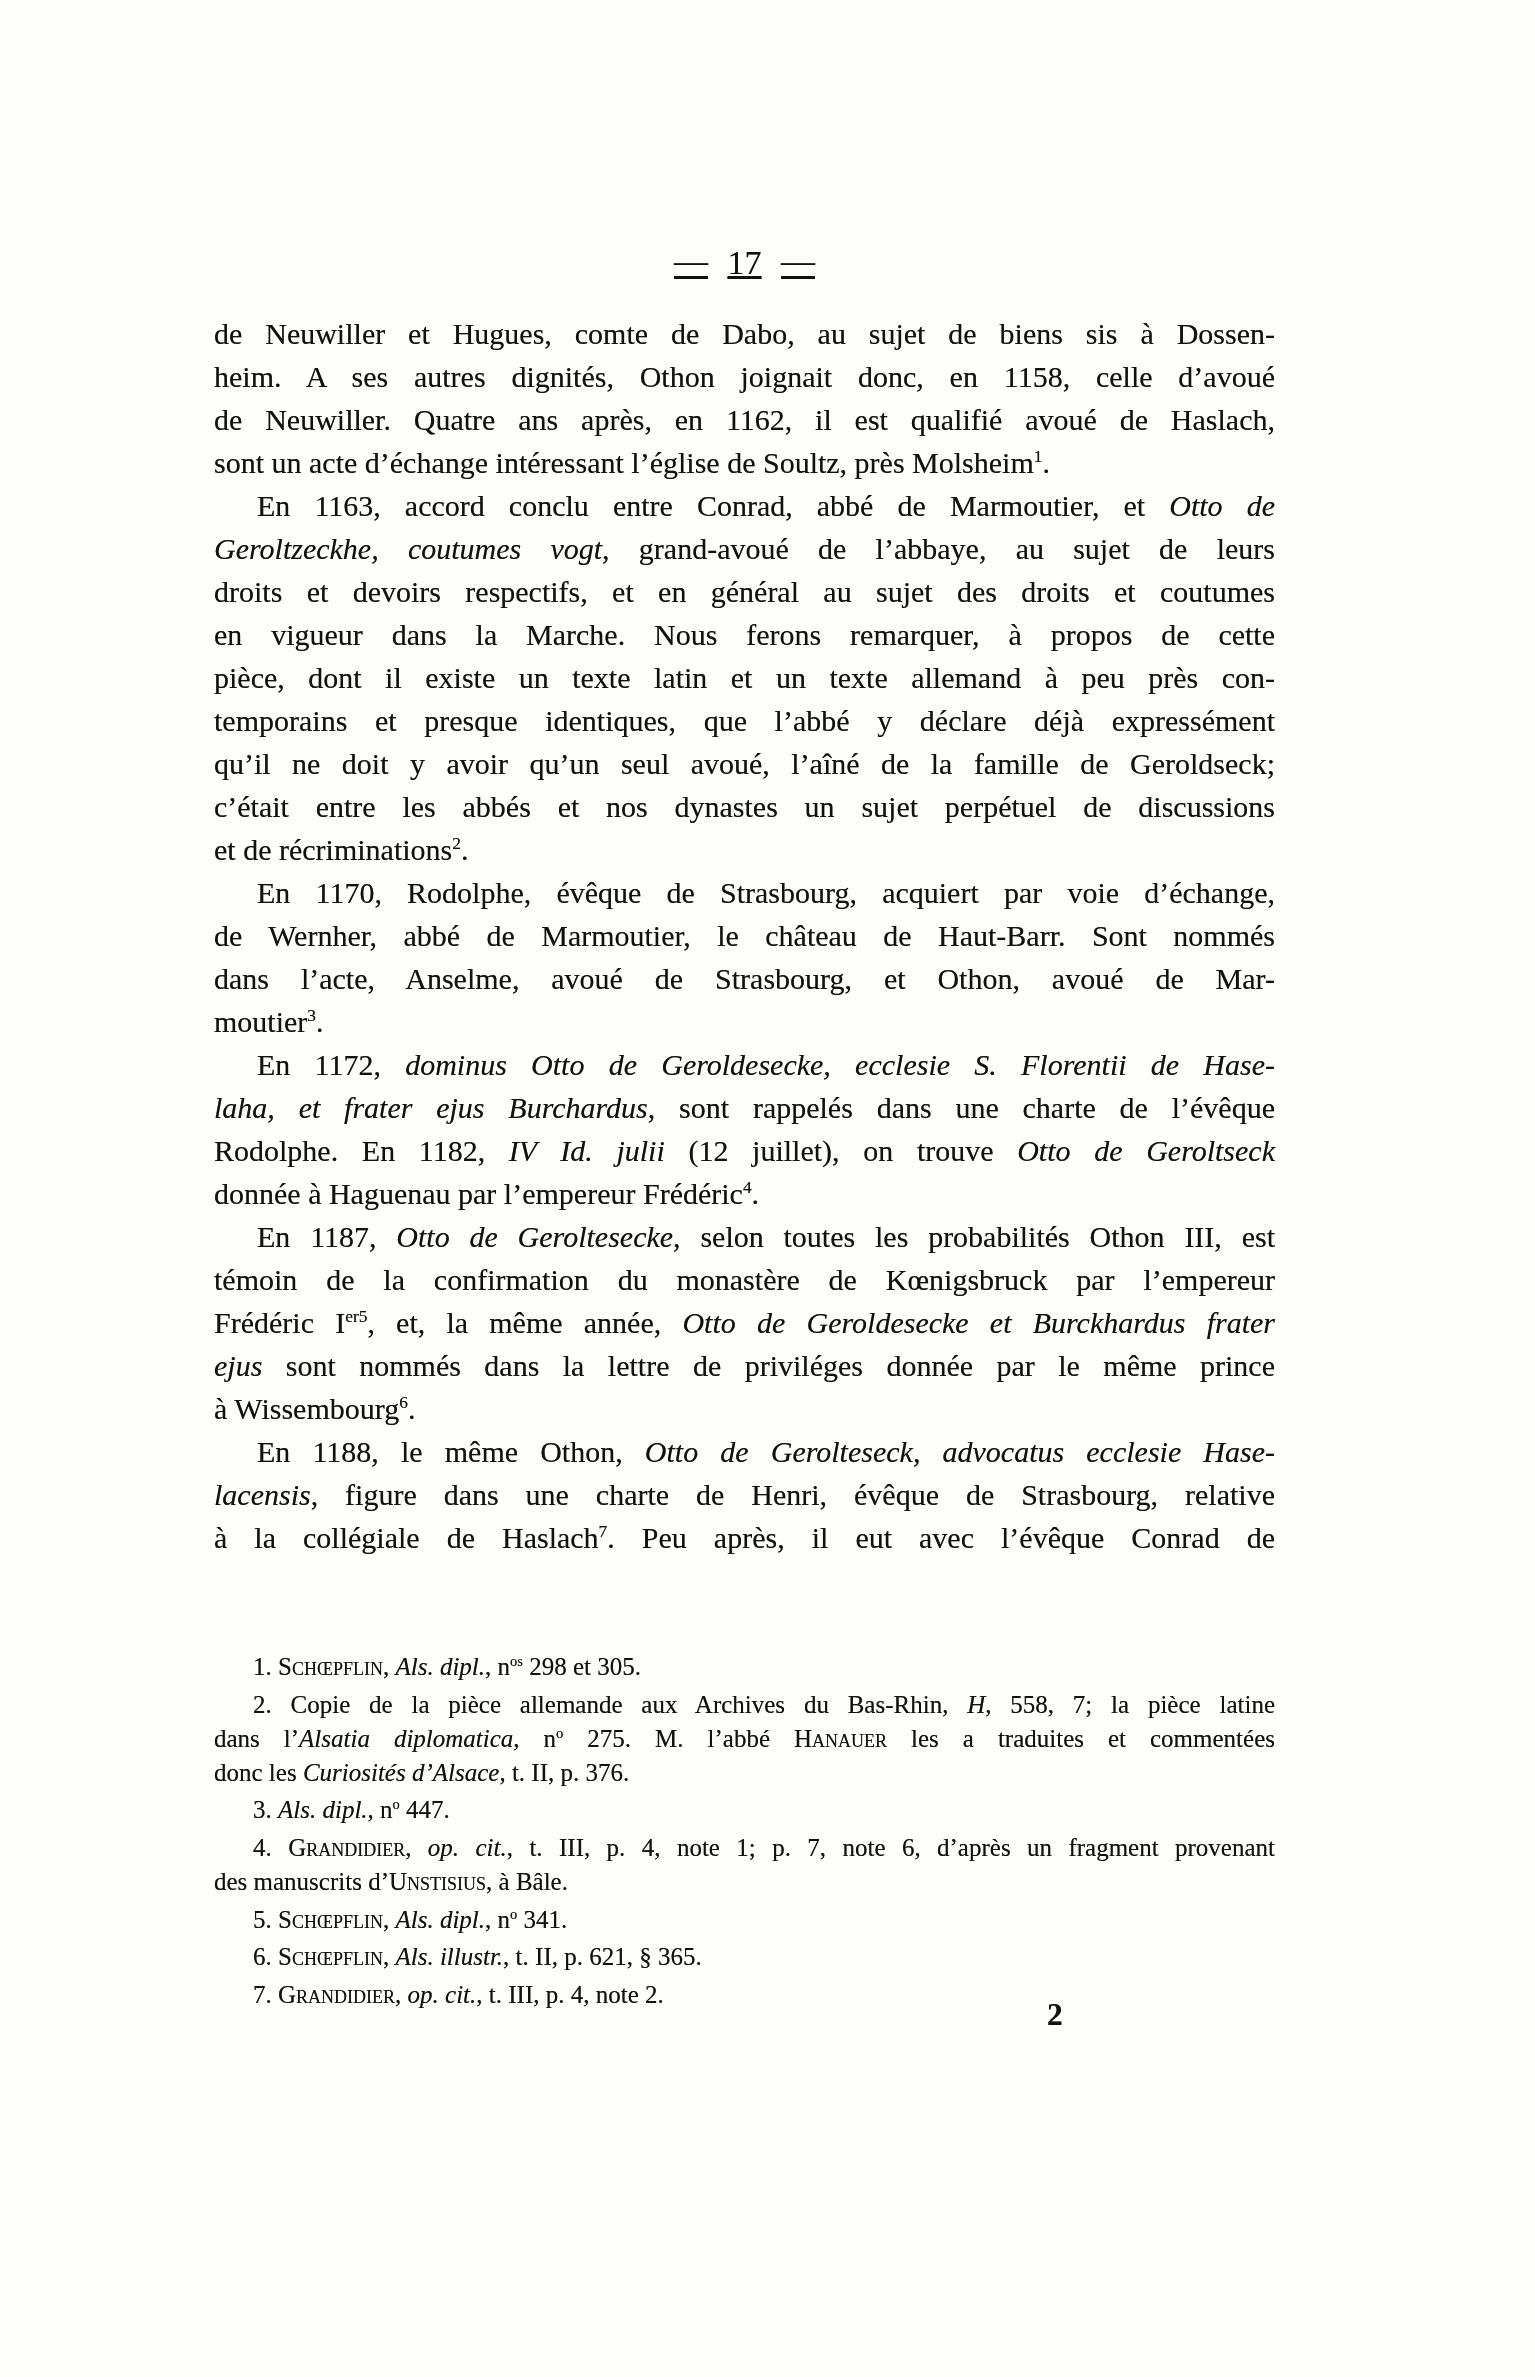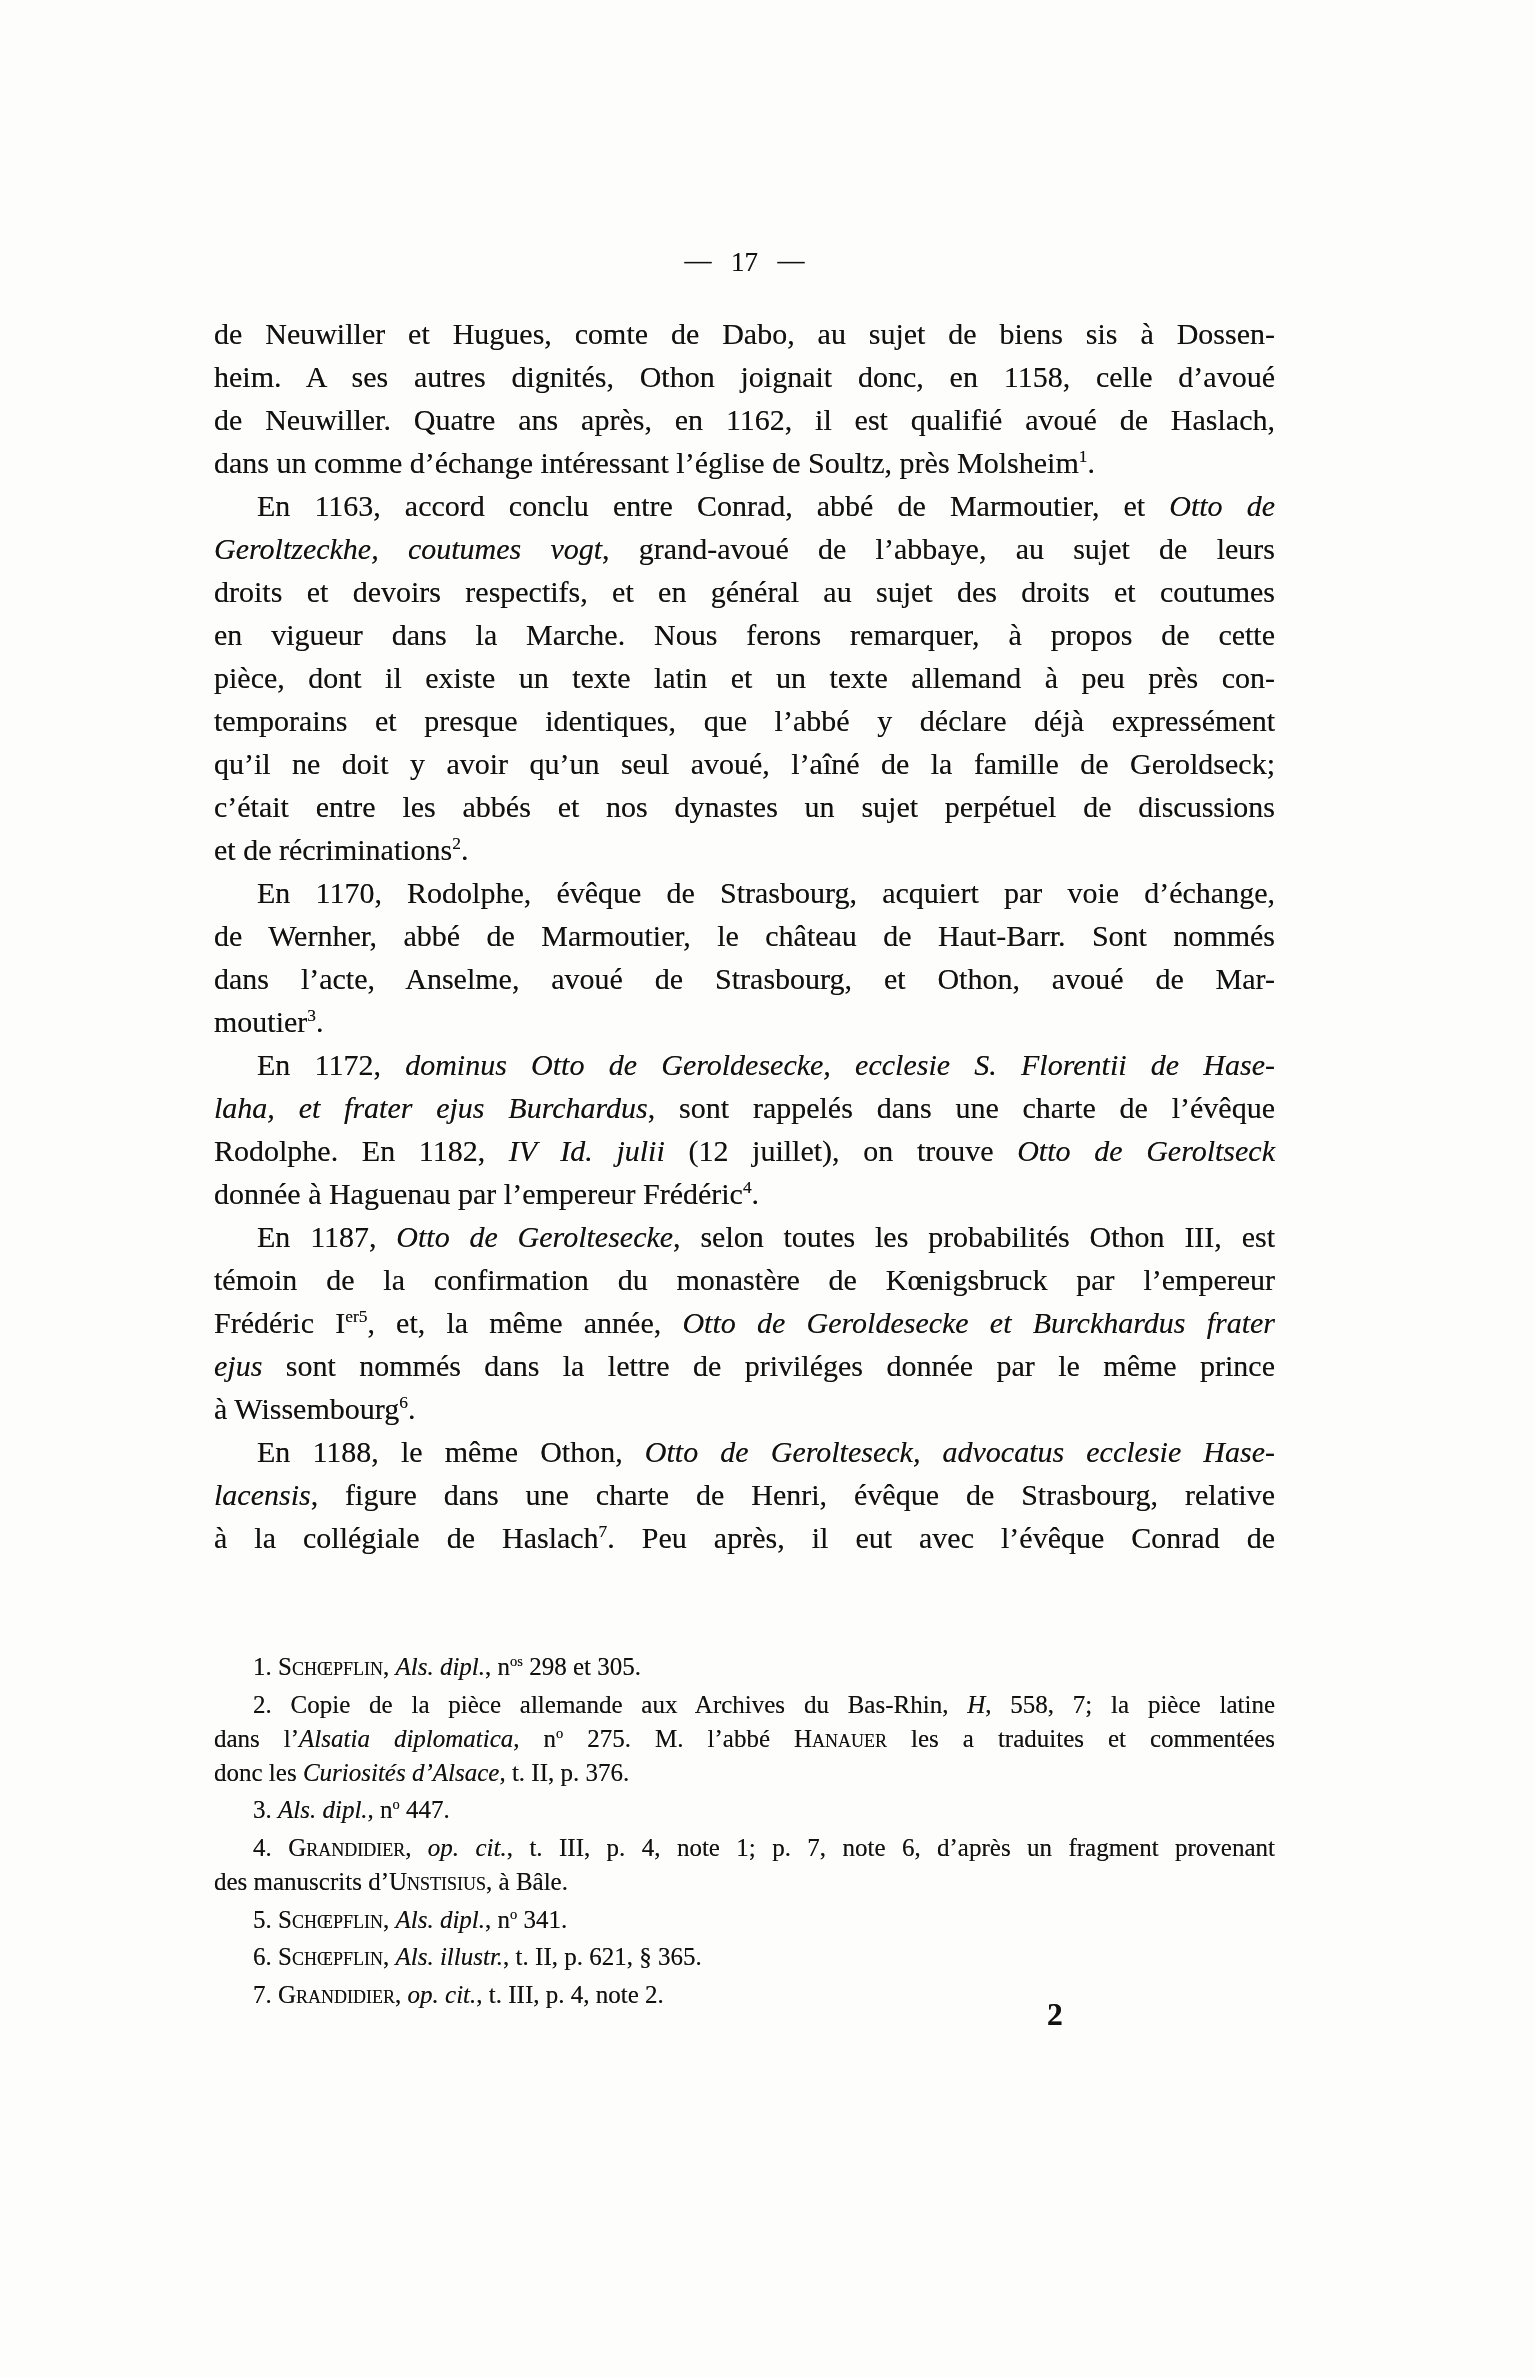--- a/index.html
+++ b/index.html
@@ -7,21 +7,21 @@
     position:relative;
     width:1535px;height:2377px;
     background:#fdfdfb;
     font-family:"Liberation Serif","DejaVu Serif",serif;
     color:#121110;
     overflow:hidden;
   }
   .ink{text-shadow:0 0 0.4px rgba(10,10,10,0.55);}
   .header{
     position:absolute;top:244px;left:214px;width:1061px;
-    text-align:center;font-size:27px;line-height:37px;
+    text-align:center;font-size:34px;line-height:37px;text-decoration:underline;
   }
   .header .dash{margin:0 19.5px;position:relative;top:-2.2px;}
   .bodytext{
     position:absolute;top:312px;left:214px;width:1061px;
     font-size:30px;line-height:43px;
   }
   .fnotes{
     position:absolute;top:1650px;left:214px;width:1061px;
     font-size:25px;line-height:34px;
   }
@@ -48,21 +48,21 @@
 
   <div class="header">
     <span class="dash">—</span><span>17</span><span class="dash">—</span>
   </div>
 
   <div class="bodytext" id="body-text">
       <div class="para">
         <div class="line"><span>de Neuwiller et Hugues, comte de Dabo, au sujet de biens sis à Dossen-</span></div>
         <div class="line"><span>heim. A ses autres dignités, Othon joignait donc, en 1158, celle d’avoué</span></div>
         <div class="line"><span>de Neuwiller. Quatre ans après, en 1162, il est qualifié avoué de Haslach,</span></div>
-        <div class="line last"><span>dans un comme d’échange intéressant l’église de Soultz, près Molsheim</span><span class="sup">1</span><span>.</span></div>
+        <div class="line last"><span>sont un acte d’échange intéressant l’église de Soultz, près Molsheim</span><span class="sup">1</span><span>.</span></div>
       </div>
       <div class="para">
         <div class="line indent"><span>En 1163, accord conclu entre Conrad, abbé de Marmoutier, et </span><span class="i">Otto de</span></div>
         <div class="line"><span class="i">Geroltzeckhe, coutumes vogt</span><span>, grand-avoué de l’abbaye, au sujet de leurs</span></div>
         <div class="line"><span>droits et devoirs respectifs, et en général au sujet des droits et coutumes</span></div>
         <div class="line"><span>en vigueur dans la Marche. Nous ferons remarquer, à propos de cette</span></div>
         <div class="line"><span>pièce, dont il existe un texte latin et un texte allemand à peu près con-</span></div>
         <div class="line"><span>temporains et presque identiques, que l’abbé y déclare déjà expressément</span></div>
         <div class="line"><span>qu’il ne doit y avoir qu’un seul avoué, l’aîné de la famille de Geroldseck;</span></div>
         <div class="line"><span>c’était entre les abbés et nos dynastes un sujet perpétuel de discussions</span></div>

